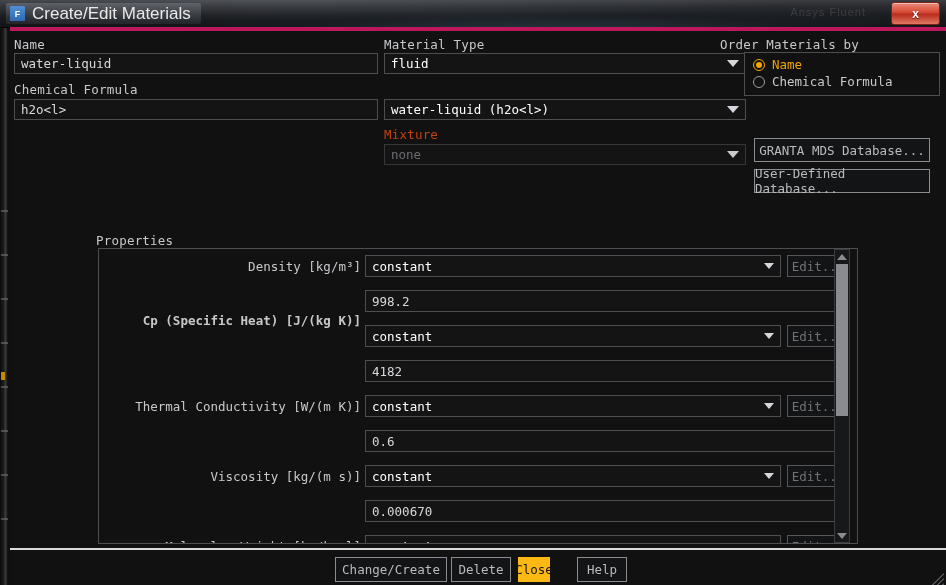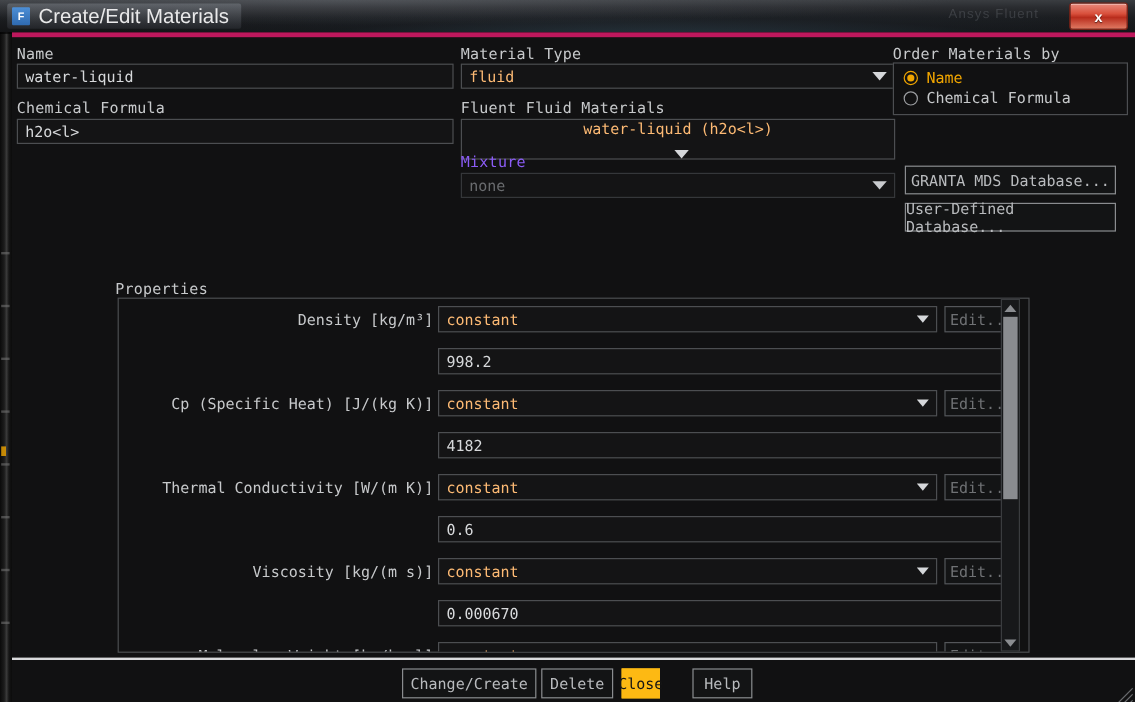--- a/index.html
+++ b/index.html
@@ -38,27 +38,27 @@
     display:flex;align-items:center;justify-content:center;cursor:pointer;}
   .tb-close span{font-family:"Liberation Sans",sans-serif;font-size:12px;font-weight:bold;color:#fff;
     text-shadow:0 1px 1px rgba(0,0,0,.6);}
 
   
   .dlg{position:absolute;left:10px;top:27px;width:936px;height:558px;background:#111112;
     border-top:4px solid #be185d;}
   .content{position:absolute;left:0;top:0;width:936px;height:490px;}
 
   .lbl{font-size:12.5px;color:#c7c9cb;letter-spacing:.2px;white-space:nowrap;}
-  .lbl.dim{color:#8b5cf6;}
+  .lbl.dim{color:#c2410c;}
 
   .field{position:absolute;background:#141415;border:1px solid #4c4e51;
     display:flex;align-items:center;padding:0 6px;box-sizing:border-box;font-size:12.5px;color:#d7d9db;}
 
   .combo{position:absolute;background:#141415;border:1px solid #4c4e51;box-sizing:border-box;
-    display:flex;align-items:center;padding:0 6px;font-size:12.5px;color:#fdba74;cursor:pointer;}
+    display:flex;align-items:center;padding:0 6px;font-size:12.5px;color:#ffffff;cursor:pointer;}
   .combo .txt{flex:1;white-space:nowrap;overflow:hidden;}
   .combo.disabled{border-color:#35373a;color:#6a6c6f;gap:35px;}
   .arrow{width:0;height:0;border-left:6px solid transparent;border-right:6px solid transparent;
     border-top:7px solid #d5d7da;margin-left:6px;}
   .arrow.sm{border-left-width:5px;border-right-width:5px;border-top-width:6px;}
   .combo.disabled .arrow{border-top-color:#c9cbce;}
 
   
   .grp{position:absolute;border:1px solid #4c4e51;box-sizing:border-box;background:#111112;}
   .radio-row{display:flex;align-items:center;gap:7px;padding:1px 0 1px 8px;cursor:pointer;}
@@ -134,33 +134,32 @@
 
       <div class="lbl" style="position:absolute;left:4px;top:51px;">Chemical Formula</div>
       <div class="field" style="left:4px;top:68px;width:364px;height:21px;">h2o&lt;l&gt;</div>
 
       <div class="lbl" style="position:absolute;left:374px;top:6px;">Material Type</div>
       <div class="combo" style="left:374px;top:22px;width:362px;height:21px;">
         <span class="txt">fluid</span>
         <span class="arrow"></span>
       </div>
 
-      <div class="lbl" style="position:absolute;left:374px;top:51px;">Fluent Fluid Materials</div>
-      <div class="combo" style="left:374px;top:68px;width:362px;height:34px;flex-direction:column;">
+      <div class="combo" style="left:374px;top:68px;width:362px;height:21px;">
         <span class="txt">water-liquid (h2o&lt;l&gt;)</span>
         <span class="arrow"></span>
       </div>
 
       <div class="lbl dim" style="position:absolute;left:374px;top:96px;">Mixture</div>
       <div class="combo disabled" style="left:374px;top:113px;width:362px;height:21px;">
         <span class="txt">none</span>
         <span class="arrow"></span>
       </div>
 
-      <div class="lbl" style="position:absolute;left:734px;top:6px;">Order Materials by</div>
+      <div class="lbl" style="position:absolute;left:710px;top:6px;">Order Materials by</div>
       <div class="grp" style="left:734px;top:21px;width:196px;height:44px;">
         <div class="radio-row" style="margin-top:3px;">
           <span class="radio on"></span>
           <span class="radio-lbl sel">Name</span>
         </div>
         <div class="radio-row">
           <span class="radio"></span>
           <span class="radio-lbl">Chemical Formula</span>
         </div>
       </div>
@@ -170,21 +169,21 @@
 
       <div class="lbl prop-title">Properties</div>
       <div class="prop-box" id="propbox">
           <div class="prow-lbl" style="left: 0px; width: 262px; top: 10px;">Density [kg/m³]</div>
           <div class="combo" style="left: 266px; top: 6px; width: 416px; height: 22px;">
             <span class="txt">constant</span>
             <span class="arrow sm"></span>
           </div>
           <div class="btn small-dim" style="left: 688px; top: 6px; width: 62px; height: 22px;">Edit...</div>
           <div class="field" style="left: 266px; top: 41px; width: 484px; height: 22px;">998.2</div>
-          <div class="prow-lbl" style="left: 0px; width: 262px; top: 80px;">Cp (Specific Heat) [J/(kg K)]</div>
+          <div class="prow-lbl" style="left: 0px; width: 262px; top: 64px; font-weight: bold;">Cp (Specific Heat) [J/(kg K)]</div>
           <div class="combo" style="left: 266px; top: 76px; width: 416px; height: 22px;">
             <span class="txt">constant</span>
             <span class="arrow sm"></span>
           </div>
           <div class="btn small-dim" style="left: 688px; top: 76px; width: 62px; height: 22px;">Edit...</div>
           <div class="field" style="left: 266px; top: 111px; width: 484px; height: 22px;">4182</div>
           <div class="prow-lbl" style="left: 0px; width: 262px; top: 150px;">Thermal Conductivity [W/(m K)]</div>
           <div class="combo" style="left: 266px; top: 146px; width: 416px; height: 22px;">
             <span class="txt">constant</span>
             <span class="arrow sm"></span>

